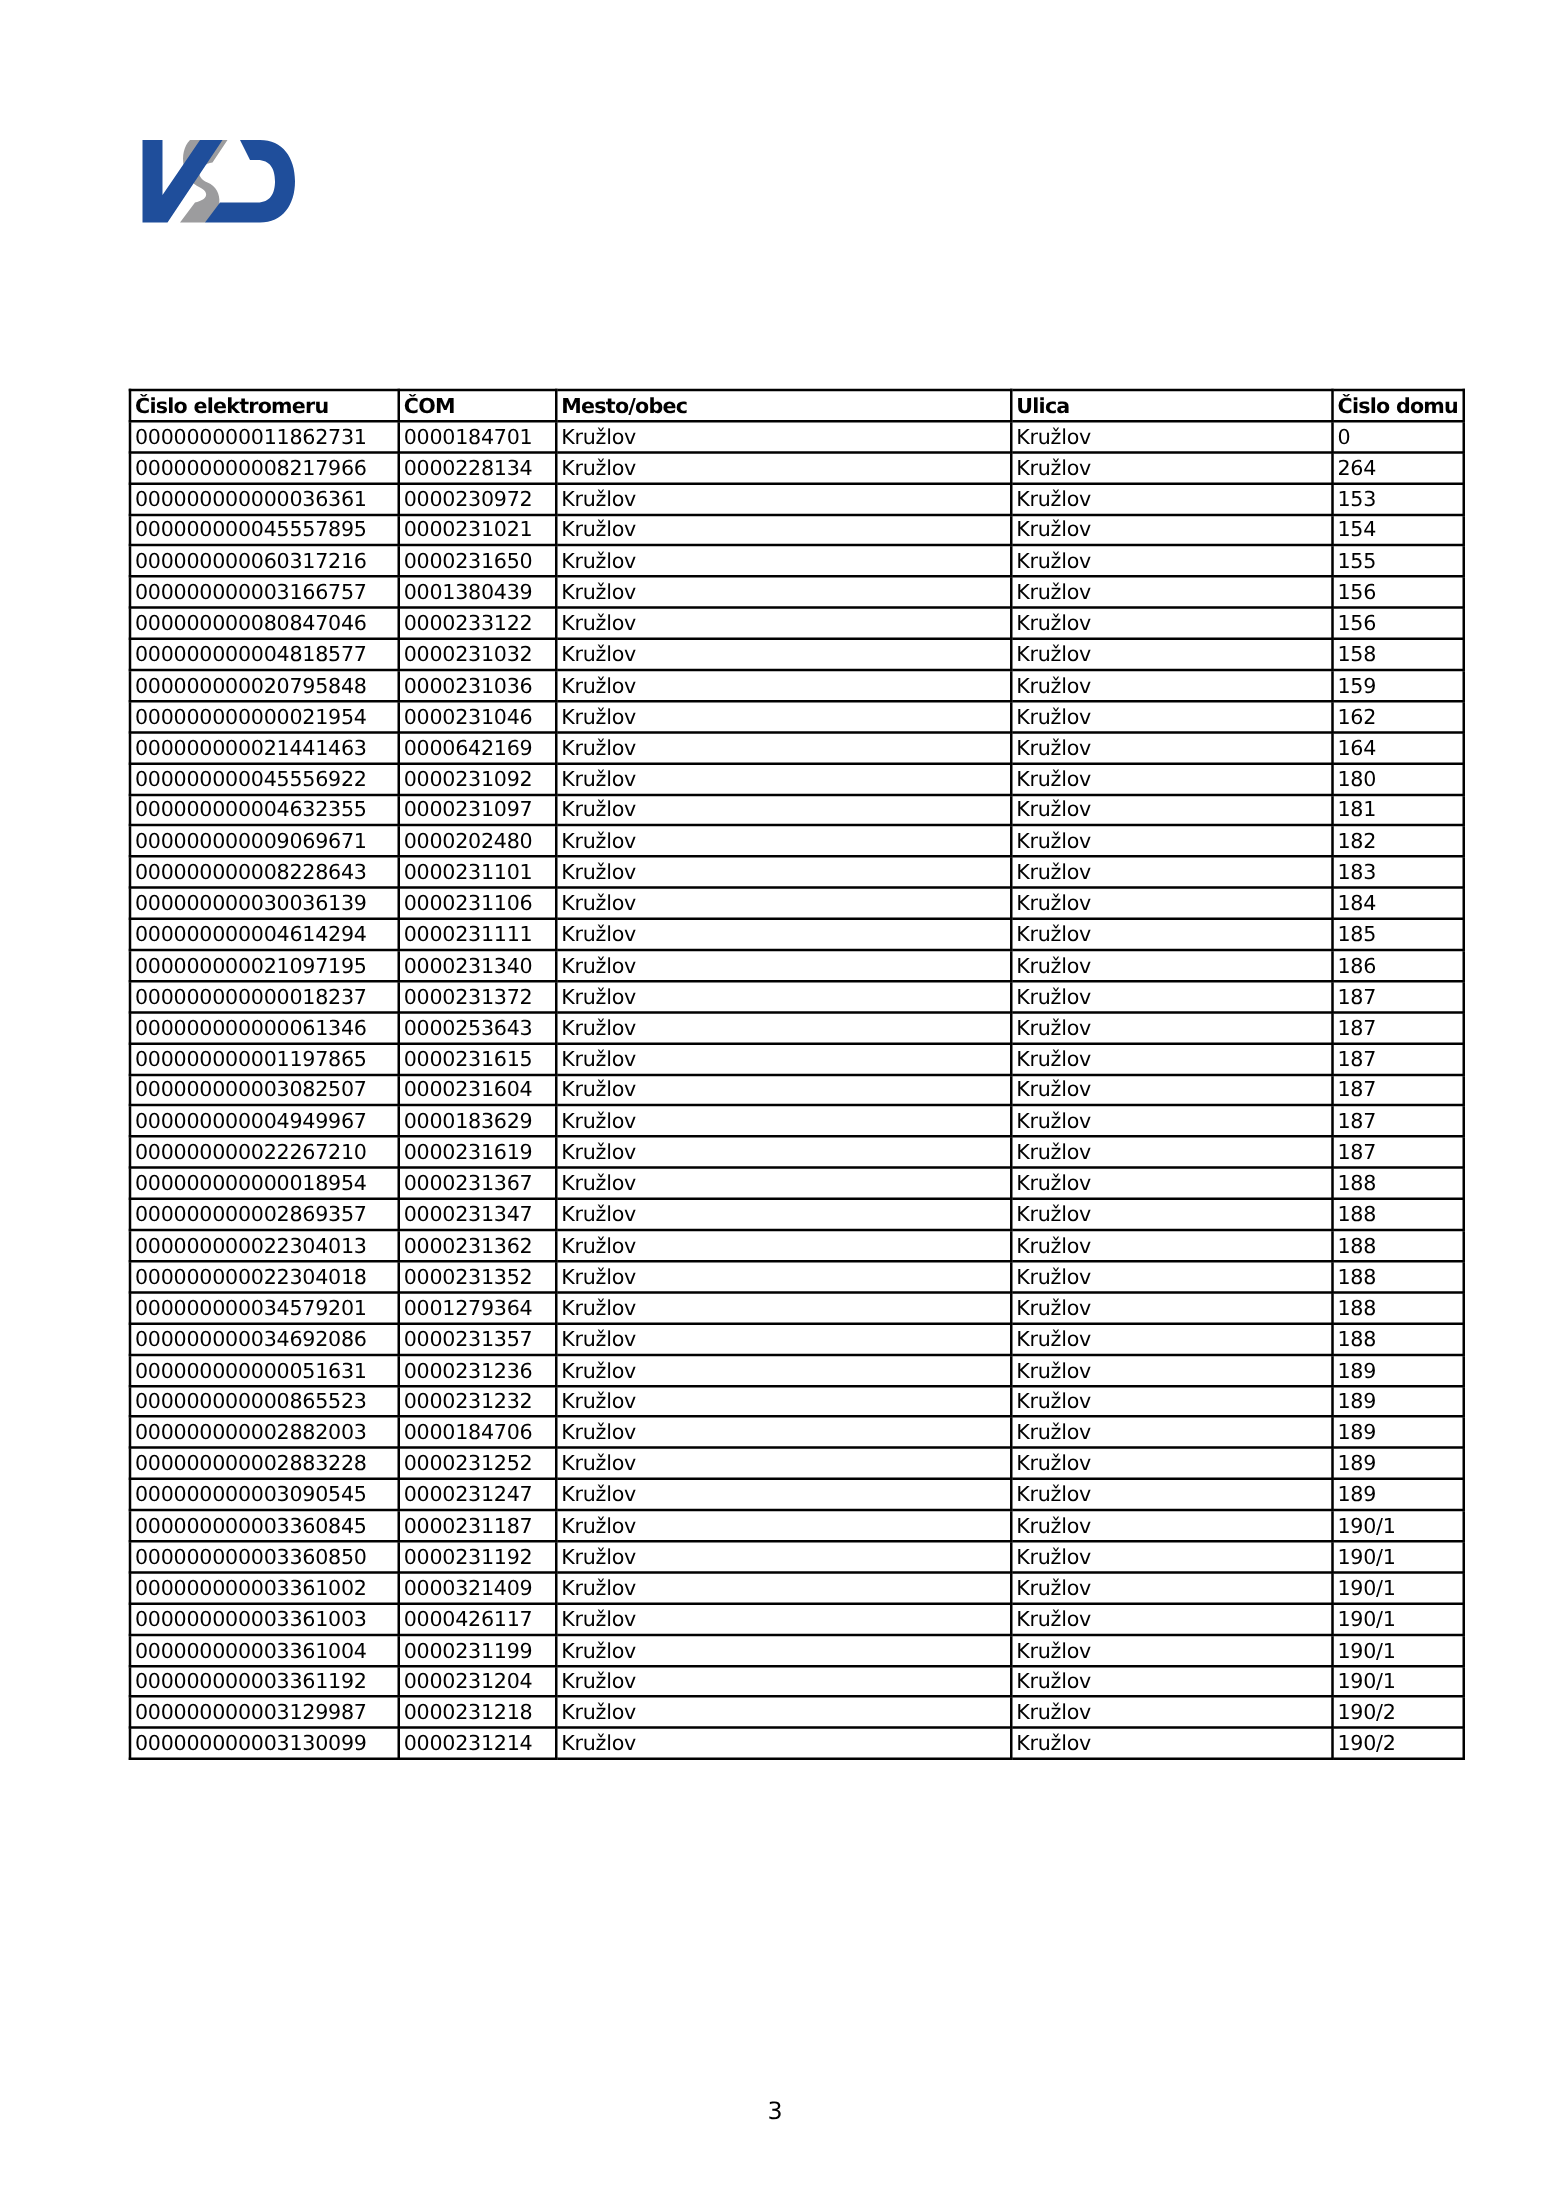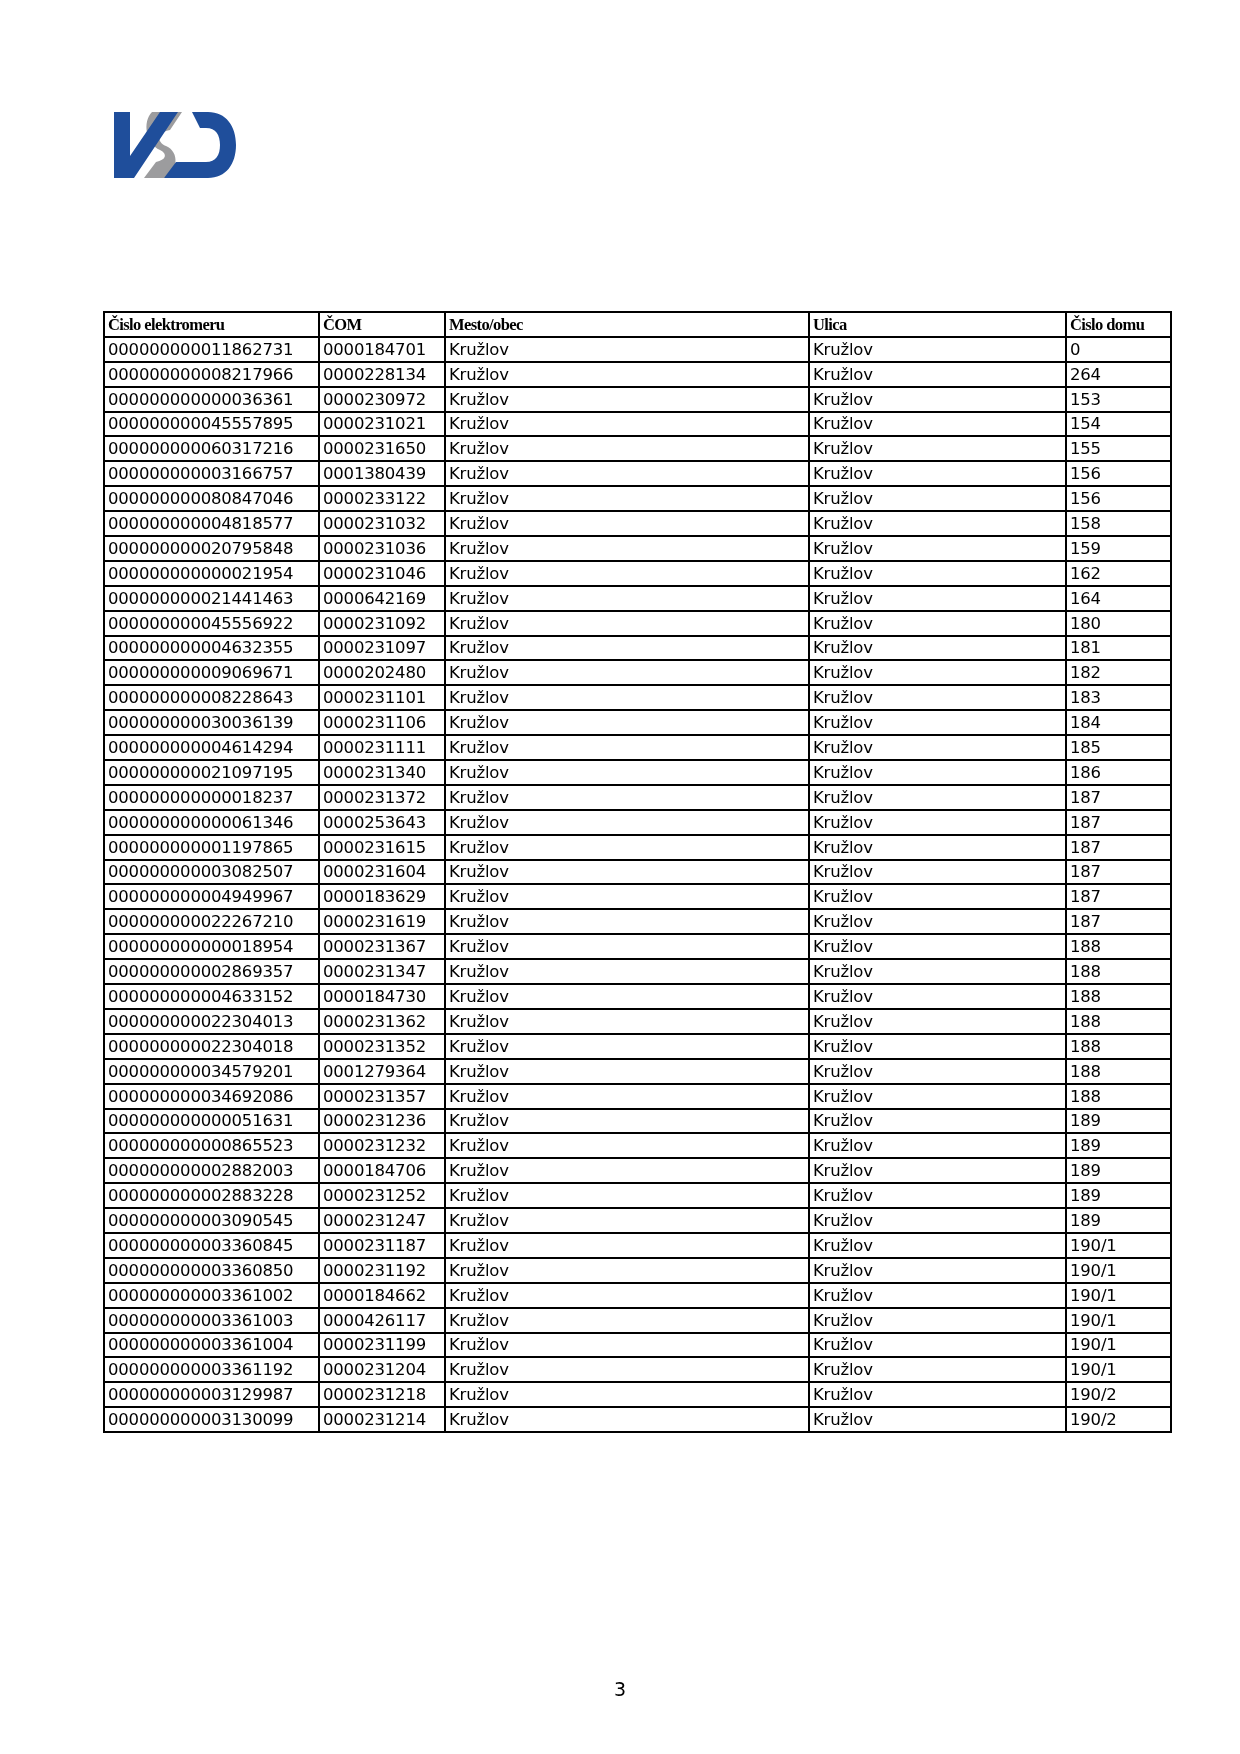--- a/index.html
+++ b/index.html
@@ -11,21 +11,21 @@
   .meter-table col.c1 { width: 215px; }
   .meter-table col.c2 { width: 126px; }
   .meter-table col.c3 { width: 364px; }
   .meter-table col.c4 { width: 257px; }
   .meter-table col.c5 { width: 105px; }
   .meter-table th, .meter-table td {
     border: 2px solid #000; height: 22.9px; padding: 0 0 0 3px; text-align: left;
     vertical-align: bottom; white-space: nowrap; overflow: hidden;
     font-size: 16.5px; line-height: 22px; letter-spacing: -0.2px;
   }
-  .meter-table th { font-weight: bold; letter-spacing: -0.6px; font-family: Liberation Serif, serif; }
+  .meter-table th { font-weight: bold; letter-spacing: -0.6px; }
   .page-number { position: absolute; left: 0; width: 1240px; top: 1678px; text-align: center;
                  font-size: 19px; }
 </style>
 </head>
 <body>
 
 <svg class="logo" viewBox="0 0 124 70">
 
   <path id="logo-grey" d="M40 2 H70 L58 20 C46 22 44 32 54 36 C68 42 66 62 52 68 H32 L44 52 C54 50 56 44 48 40 C34 34 30 12 40 2 Z" fill="#9C9C9E"></path>
 
@@ -228,27 +228,20 @@
         <td>188</td>
       </tr>
       <tr>
         <td>000000000002869357</td>
         <td>0000231347</td>
         <td>Kružlov</td>
         <td>Kružlov</td>
         <td>188</td>
       </tr>
       <tr>
-        <td>000000000004633152</td>
-        <td>0000184730</td>
-        <td>Kružlov</td>
-        <td>Kružlov</td>
-        <td>188</td>
-      </tr>
-      <tr>
         <td>000000000022304013</td>
         <td>0000231362</td>
         <td>Kružlov</td>
         <td>Kružlov</td>
         <td>188</td>
       </tr>
       <tr>
         <td>000000000022304018</td>
         <td>0000231352</td>
         <td>Kružlov</td>
@@ -313,21 +306,21 @@
       </tr>
       <tr>
         <td>000000000003360850</td>
         <td>0000231192</td>
         <td>Kružlov</td>
         <td>Kružlov</td>
         <td>190/1</td>
       </tr>
       <tr>
         <td>000000000003361002</td>
-        <td>0000184662</td>
+        <td>0000321409</td>
         <td>Kružlov</td>
         <td>Kružlov</td>
         <td>190/1</td>
       </tr>
       <tr>
         <td>000000000003361003</td>
         <td>0000426117</td>
         <td>Kružlov</td>
         <td>Kružlov</td>
         <td>190/1</td>

